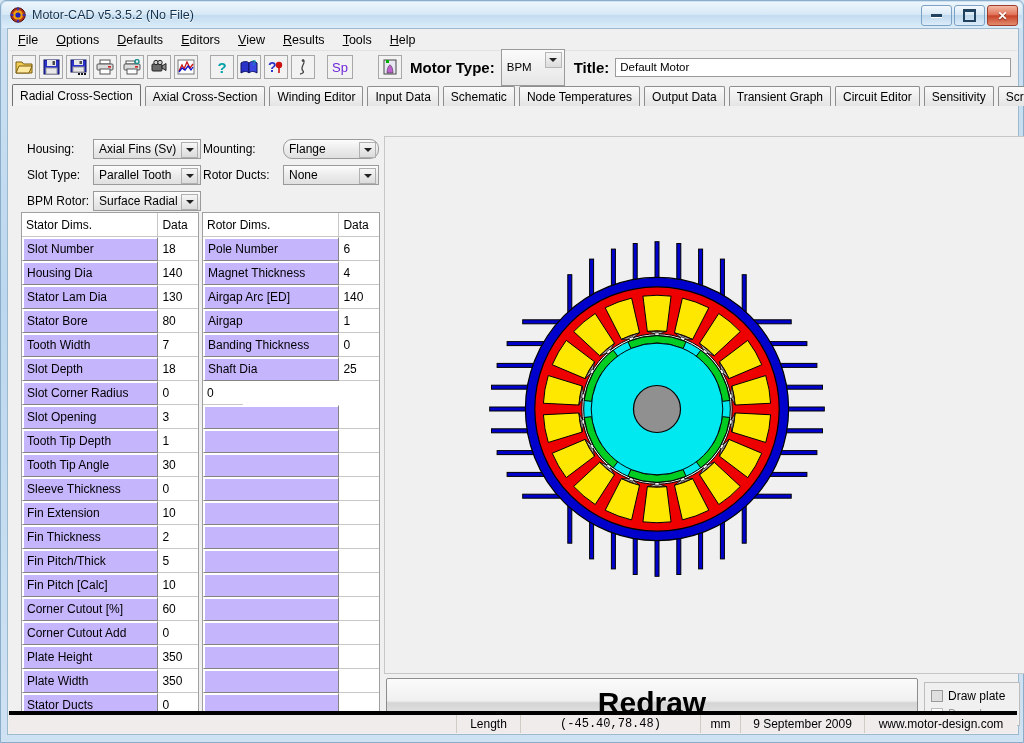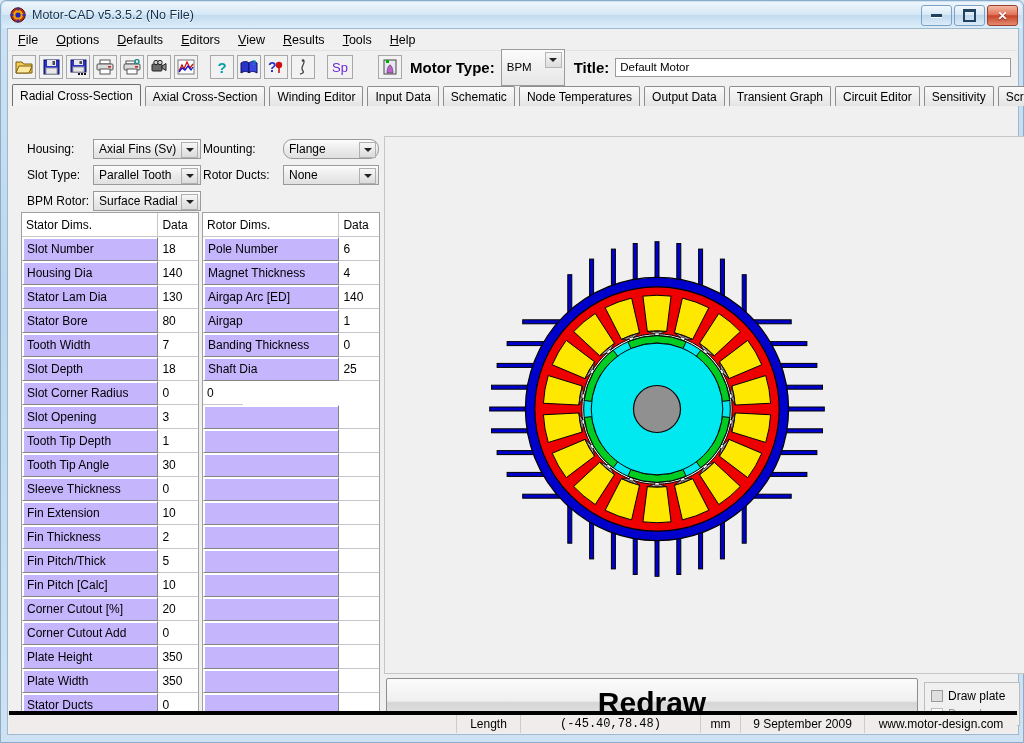--- a/index.html
+++ b/index.html
@@ -506,21 +506,21 @@
             <div class="grow">
               <div class="gcell c-name hdrlike">Fin Pitch/Thick</div>
               <div class="gcell c-data val">5</div>
             </div>
             <div class="grow">
               <div class="gcell c-name hdrlike">Fin Pitch [Calc]</div>
               <div class="gcell c-data val">10</div>
             </div>
             <div class="grow">
               <div class="gcell c-name hdrlike">Corner Cutout [%]</div>
-              <div class="gcell c-data val">20</div>
+              <div class="gcell c-data val">60</div>
             </div>
             <div class="grow">
               <div class="gcell c-name hdrlike">Corner Cutout Add</div>
               <div class="gcell c-data val">0</div>
             </div>
             <div class="grow">
               <div class="gcell c-name hdrlike">Plate Height</div>
               <div class="gcell c-data val">350</div>
             </div>
             <div class="grow">

